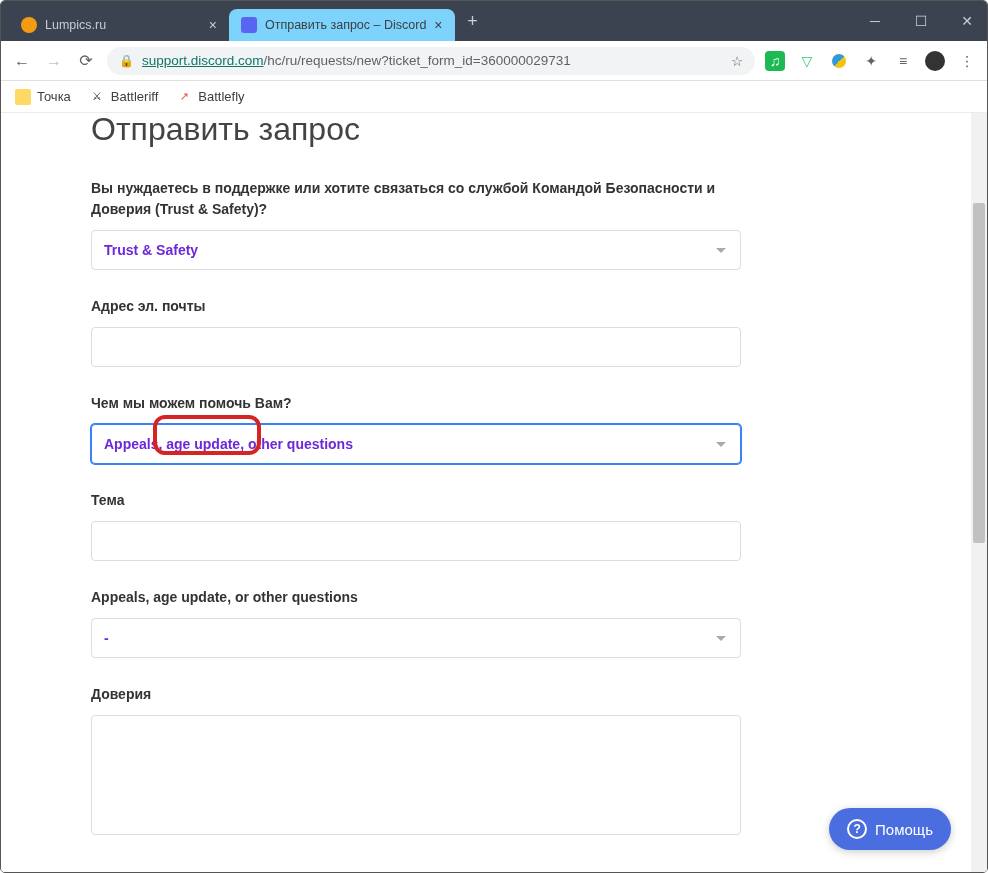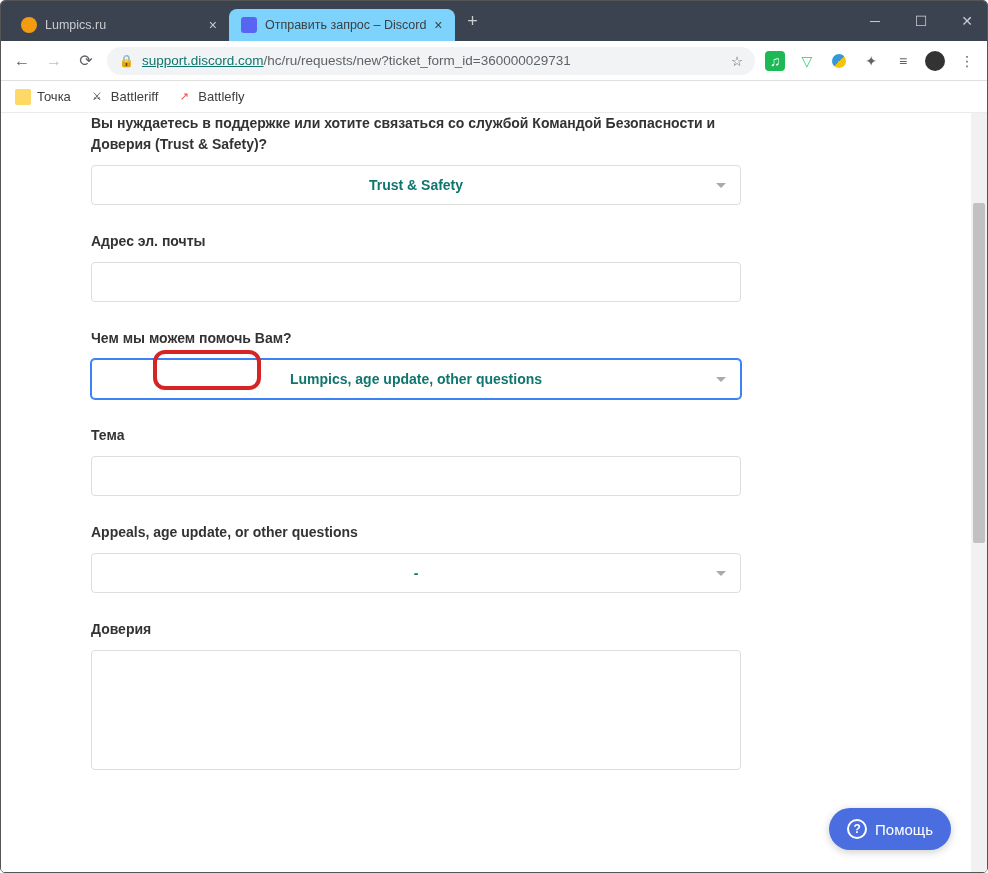--- a/index.html
+++ b/index.html
@@ -23,21 +23,21 @@
 .ext-icons { display: flex; align-items: center; gap: 12px; }
 .ext { width: 20px; height: 20px; display: flex; align-items: center; justify-content: center; font-size: 14px; border-radius: 4px; cursor: pointer; }
 .bookmarks { background: #fff; height: 32px; display: flex; align-items: center; padding: 0 14px; gap: 18px; font-size: 13px; color: #3c4043; border-bottom: 1px solid #ebebeb; }
 .bm { display: flex; align-items: flex-start; gap: 6px; cursor: pointer; }
 .bm .bm-icon { width: 16px; height: 16px; display: inline-flex; align-items: center; justify-content: center; border-radius: 2px; font-size: 11px; }
 .content-wrap { flex: 1; display: flex; overflow: hidden; background: #fff; position: relative; }
 .content { flex: 1; padding: 0 70px 0 90px; overflow: hidden; }
 h1.page-title { font-size: 32px; font-weight: 400; color: #444; margin-top: -2px; margin-bottom: 30px; }
 .form-group { margin-bottom: 26px; max-width: 650px; }
 .form-label { font-size: 14px; color: #333; margin-bottom: 10px; font-weight: 700; line-height: 1.5; }
-.form-control { width: 100%; border: 1px solid #ddd; border-radius: 4px; background: #fff; height: 40px; display: flex; align-items: center; padding: 0 12px; font-size: 14px; color: #0f766e; font-weight: 700; position: relative; justify-content: center; }
+.form-control { width: 100%; border: 1px solid #ddd; border-radius: 4px; background: #fff; height: 40px; display: flex; align-items: center; padding: 0 12px; font-size: 14px; color: #6d28d9; font-weight: 700; position: relative; }
 .form-control.select::after { content: ""; position: absolute; right: 14px; top: 50%; margin-top: -2px; border-left: 5px solid transparent; border-right: 5px solid transparent; border-top: 5px solid #aaa; }
 .form-control.focused { border: 1px solid #3b82f6; box-shadow: 0 0 0 1px #3b82f6; }
 .form-control.input { font-weight: 400; }
 .form-textarea { width: 100%; border: 1px solid #ddd; border-radius: 4px; background: #fff; min-height: 120px; padding: 10px 12px; font-size: 14px; }
 .highlight { position: absolute; border: 4px solid #d62424; border-radius: 12px; pointer-events: none; }
 .help-btn { position: absolute; right: 36px; bottom: 22px; background: #4a6ee0; color: #fff; border-radius: 22px; height: 42px; padding: 0 18px; display: flex; align-items: center; gap: 8px; font-size: 15px; font-weight: 500; cursor: pointer; box-shadow: 0 2px 8px rgba(0,0,0,0.2); }
 .help-btn .q { width: 20px; height: 20px; border: 2px solid #fff; border-radius: 50%; display: flex; align-items: center; justify-content: center; font-size: 12px; font-weight: 700; }
 .scrollbar { width: 16px; background: #f1f1f1; position: relative; }
 .scroll-thumb { position: absolute; right: 2px; width: 12px; background: #c1c1c1; border-radius: 2px; top: 90px; height: 340px; }
 </style>
@@ -100,39 +100,40 @@
       <span>Battleriff</span>
     </div>
     <div class="bm">
       <span class="bm-icon" style="color:#e74c3c">↗</span>
       <span>Battlefly</span>
     </div>
   </div>
 
   <div class="content-wrap">
     <div class="content">
+      <h1 class="page-title">Отправить запрос</h1>
 
       <div class="form-group">
         <div class="form-label">Вы нуждаетесь в поддержке или хотите связаться со службой Командой Безопасности и Доверия (Trust &amp; Safety)?</div>
         <div class="form-control select">
           <span>Trust &amp; Safety</span>
         </div>
       </div>
 
       <div class="form-group">
         <div class="form-label">Адрес эл. почты</div>
         <div class="form-control input">
           <span></span>
         </div>
       </div>
 
       <div class="form-group" style="position:relative">
         <div class="form-label">Чем мы можем помочь Вам?</div>
         <div class="form-control select focused">
-          <span><span>Lumpics,</span><span> age update, </span><span>other questions</span></span>
+          <span><span>Appeals,</span><span> age update, </span><span>other questions</span></span>
         </div>
         <div class="highlight" style="left:62px;top:22px;width:108px;height:40px"></div>
       </div>
 
       <div class="form-group">
         <div class="form-label">Тема</div>
         <div class="form-control input">
           <span></span>
         </div>
       </div>

